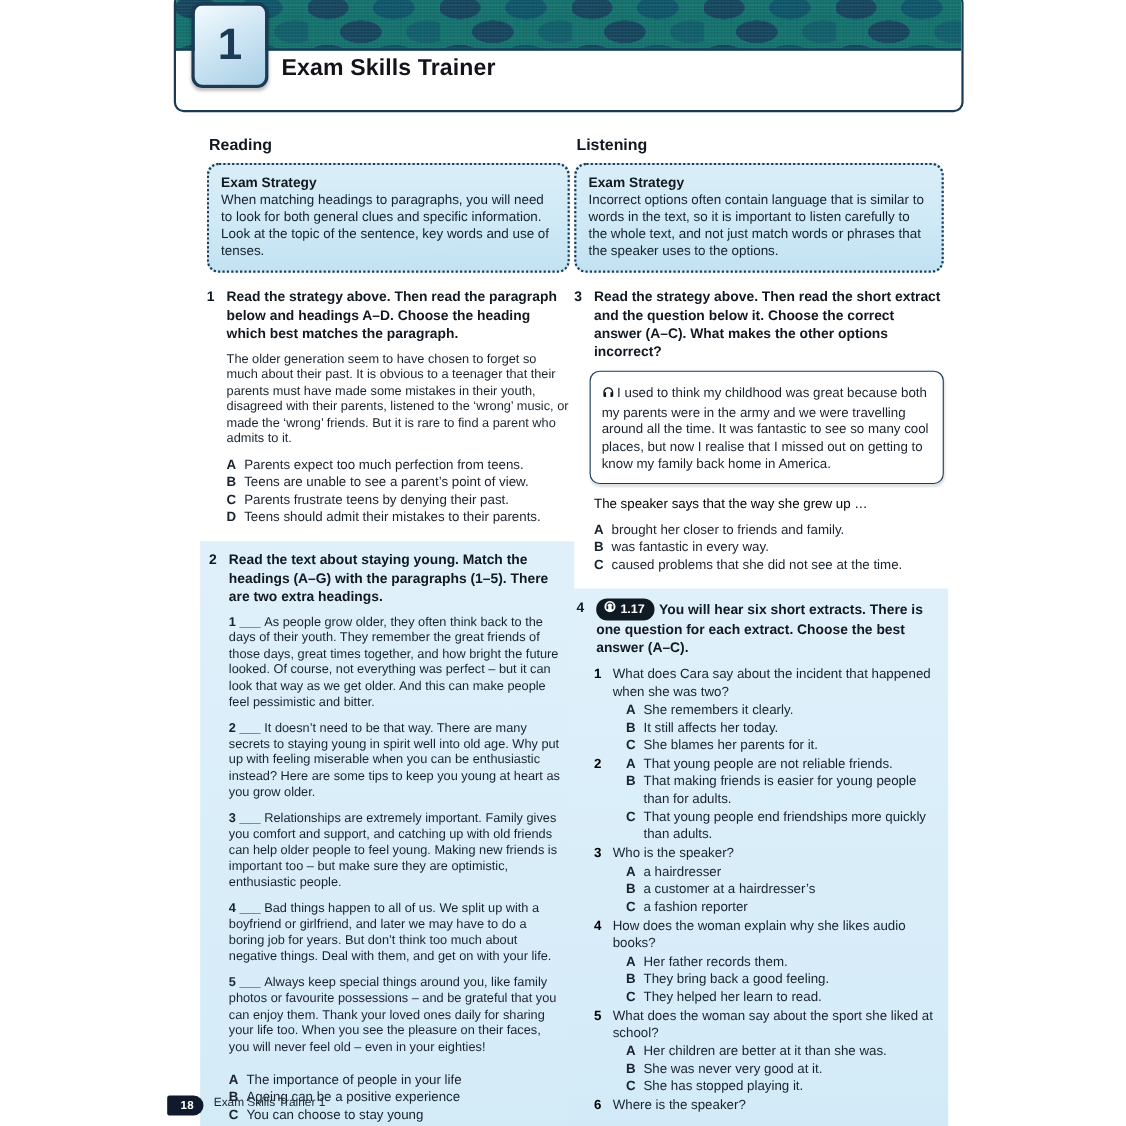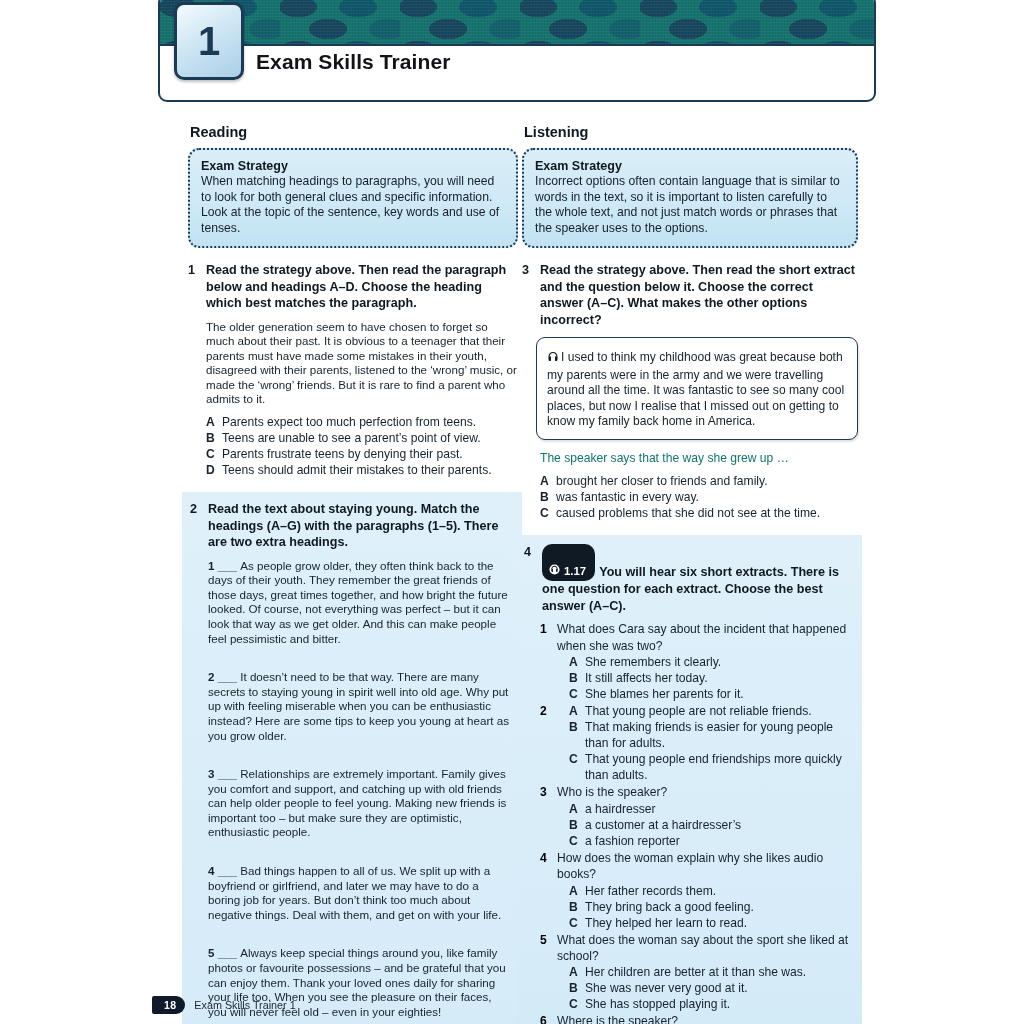--- a/index.html
+++ b/index.html
@@ -128,21 +128,21 @@
   .ex-instr {
     font-size: 12.6px; font-weight: bold; line-height: 16.5px; color: #101820;
     flex: 1;
   }
 
   .passage {
     font-size: 11.6px; line-height: 14.6px; color: #17222c;
     margin: 8px 0 0 18px;
     text-align: left;
   }
-  .passage + .passage { margin-top: 24px; }
+  .passage + .passage { margin-top: 9px; }
   .passage .pnum { font-weight: bold; }
 
   .opts { margin: 7px 0 0 18px; }
   .opt {
     display: flex; gap: 6px;
     font-size: 12.1px; line-height: 16px; color: #17222c;
   }
   .opt .let { font-weight: bold; min-width: 10px; }
 
   
@@ -151,49 +151,49 @@
     border-radius: 9px;
     background: #ffffff;
     padding: 12px 11px 9px 10px;
     margin: 9px 0 0 14px;
     font-size: 12.1px; line-height: 15.6px; color: #17222c;
     box-shadow: 1px 2px 2px rgba(0,0,0,.12);
   }
   .hp-icon { display:inline-block; vertical-align:-2px; margin-right:2px; }
 
   .q-lead {
-    font-size: 12.1px; line-height: 16px; color: #0f766e;
+    font-size: 12.1px; line-height: 16px; color: #000000;
     margin: 10px 0 1px 18px;
   }
 
   
   .qlist { margin: 7px 0 0 16px; }
   .q { display: flex; gap: 6px; margin-top: 1px; }
   .q-num { font-weight: bold; font-size: 12.1px; line-height: 16.4px; min-width: 11px; }
   .q-body { flex: 1; }
   .q-text { font-size: 12.1px; line-height: 16.4px; color: #17222c; }
   .q-opts { margin-left: 12px; }
 
   
   .audio-badge {
     display: inline-flex; align-items: center; gap: 4px;
     background: #101a24;
     color: #ffffff;
     border-radius: 10px;
-    padding: 19px 9px 2px 7px;
+    padding: 2px 9px 2px 7px;
     font-size: 11.4px; font-weight: bold;
     vertical-align: 1px;
     margin-right: 4px;
   }
 
   
   #footer {
     position: absolute;
     left: 152px; bottom: 10px;
-    display: flex; align-items: center; gap: 9px;
+    display: flex; gap: 9px;
   }
   #page-num {
     background: #101a2c;
     color: #ffffff;
     font-size: 10.5px; font-weight: bold;
     padding: 3px 9px 3px 12px;
     border-radius: 2px 9px 9px 2px;
     letter-spacing: .3px;
   }
   #footer-label {

